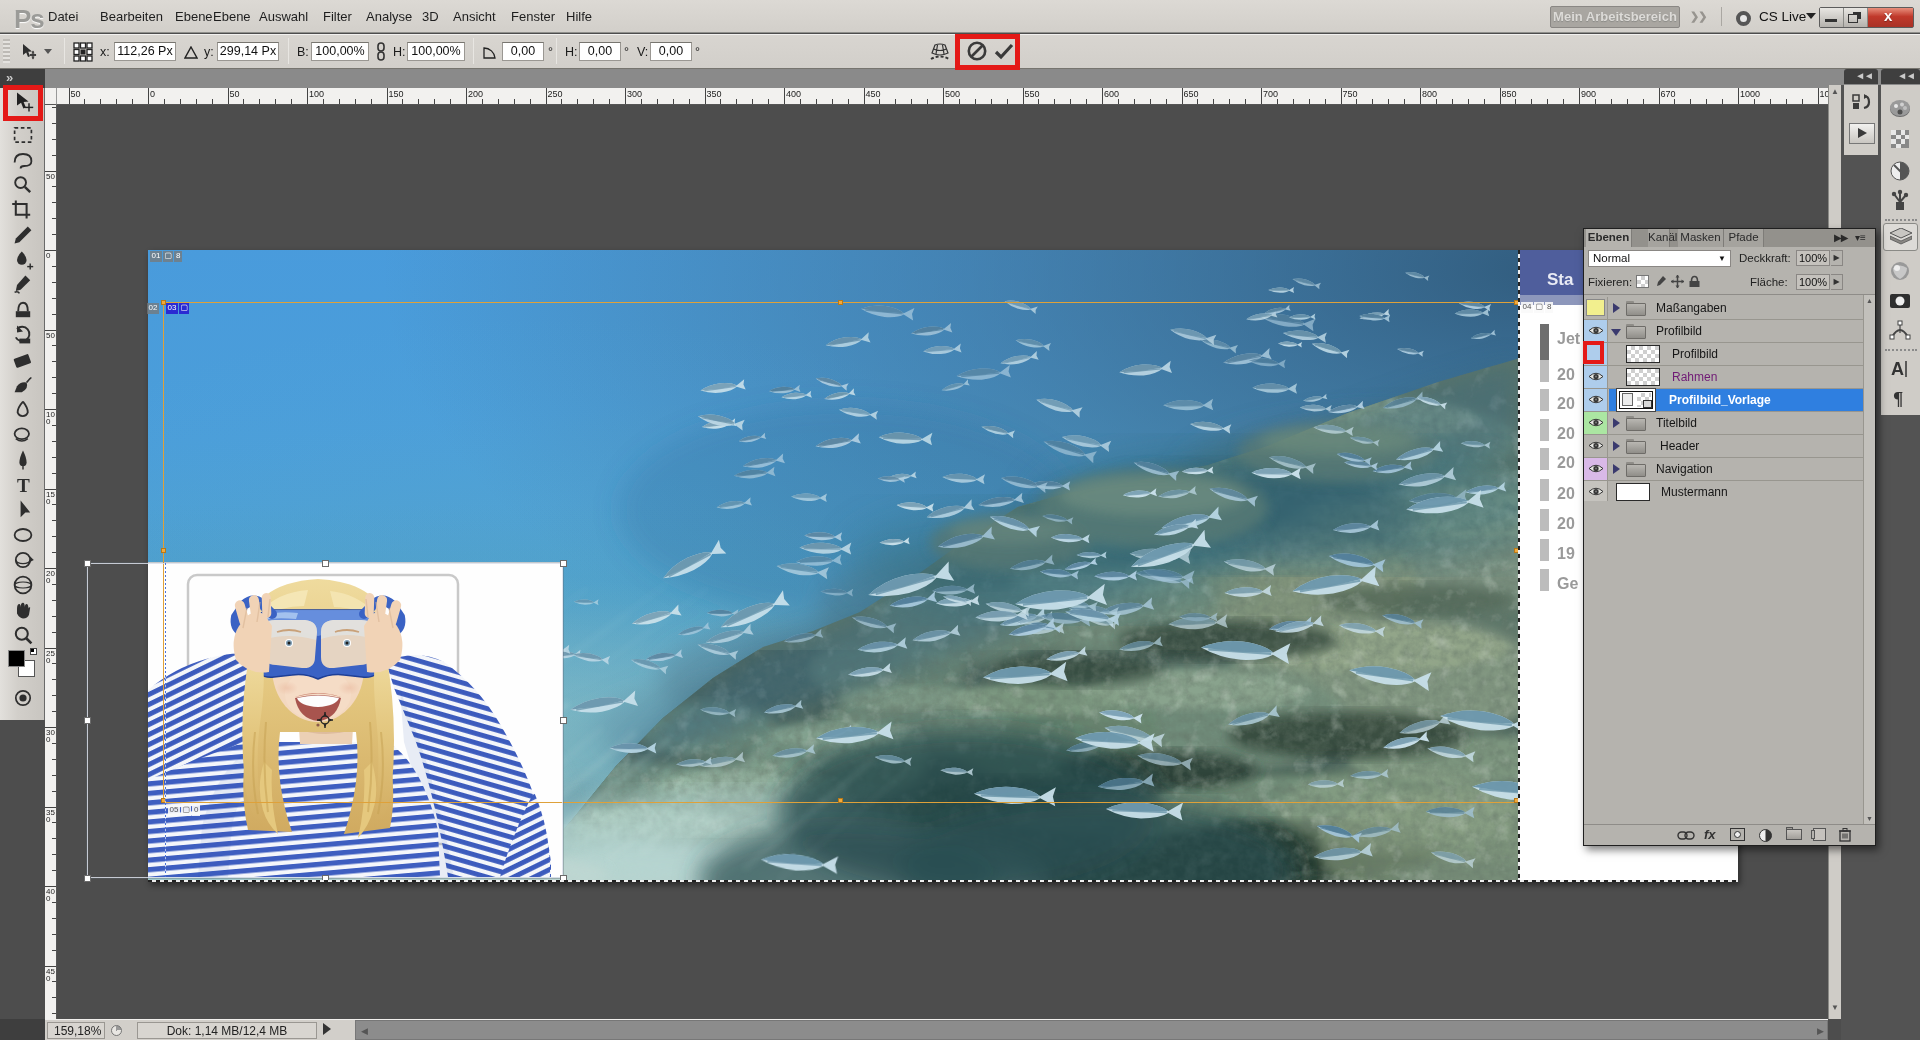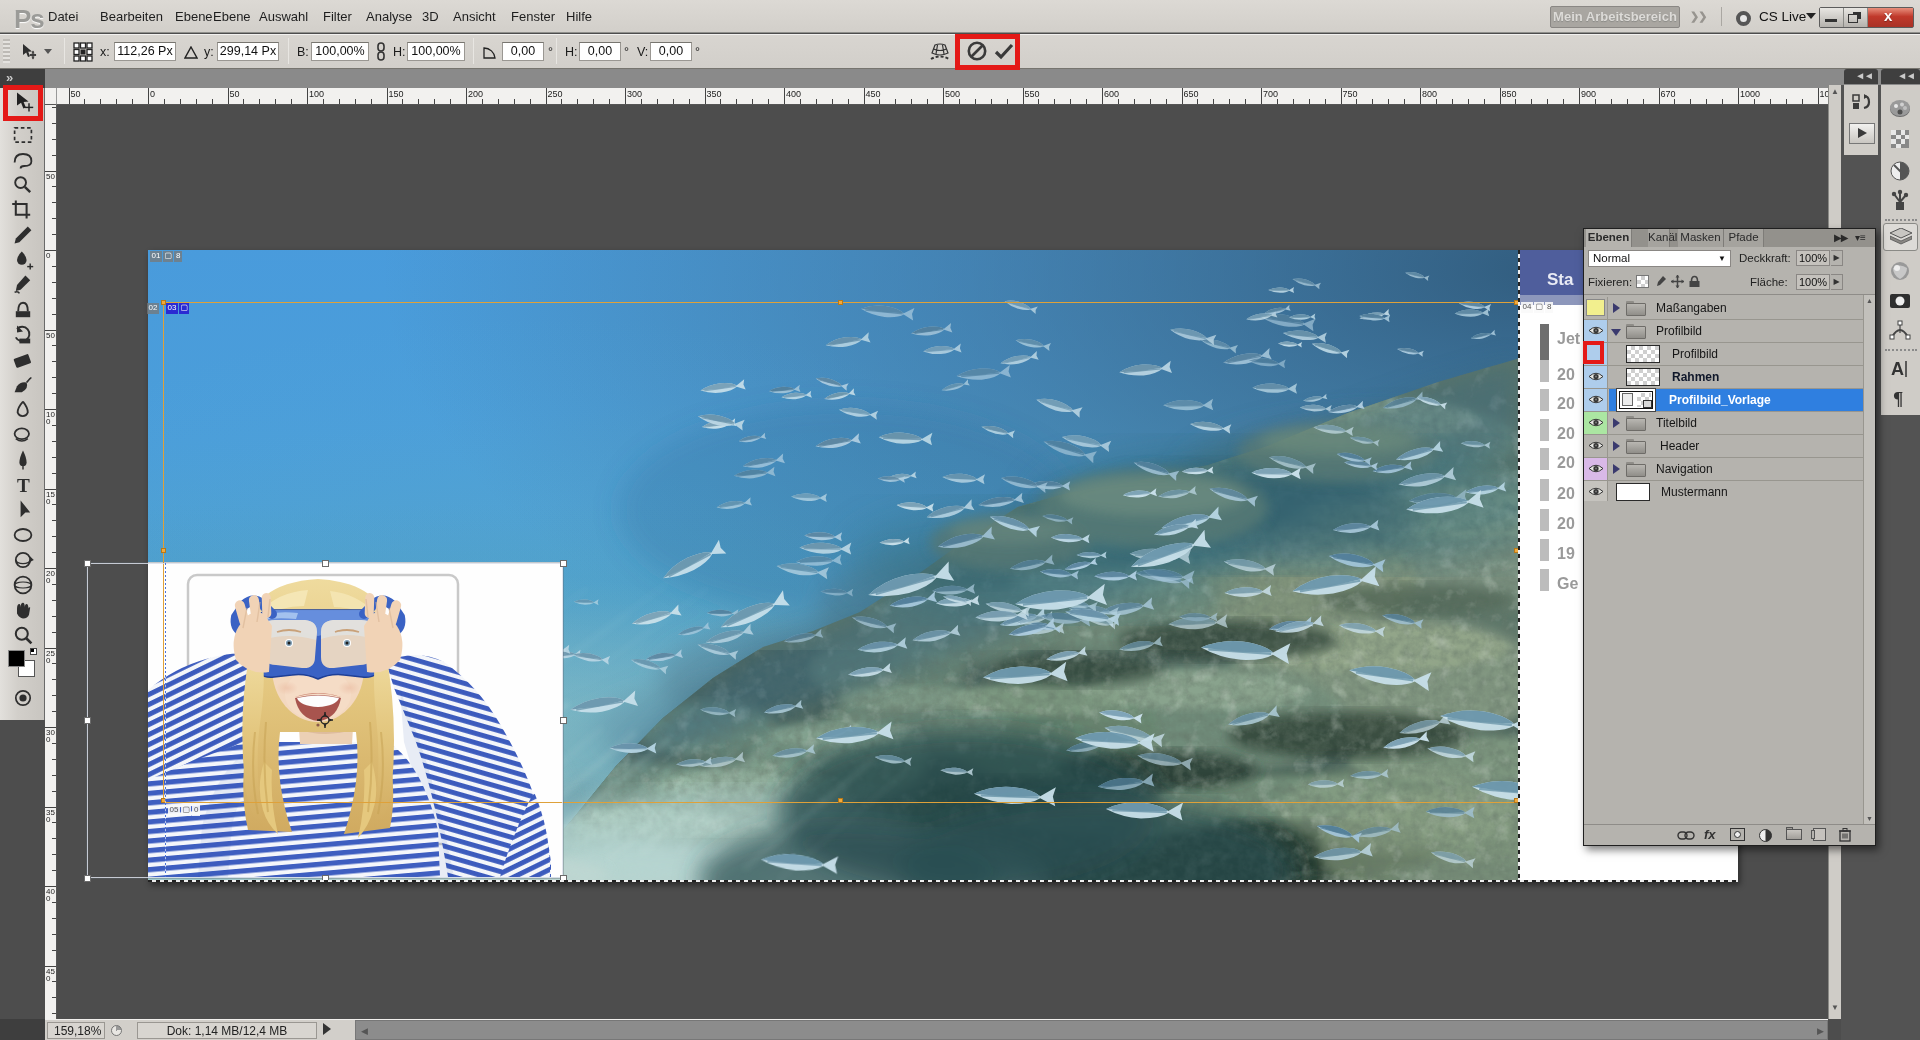--- a/index.html
+++ b/index.html
@@ -2073,21 +2073,21 @@
       <div class="lrow" style="top:137px">
         <div class="eyebox" style="background:#aecdec">
           <svg class="eyeicon" viewBox="0 0 16 11">
             <path d="M1 5.5 Q8 -1 15 5.5 Q8 12 1 5.5" fill="#e8e8e4" stroke="#333" stroke-width="1"></path>
             <circle cx="8" cy="5.5" r="2.6" fill="#333"></circle>
             <circle cx="8" cy="5.5" r="1.1" fill="#777"></circle>
           </svg>
         </div>
         <div style="position:absolute;left:25px;top:0;width:254px;height:22px;background:transparent">
           <div class="lthumb checker" style="left:17px"></div>
-          <div class="lname" style="left:63px;color:#0f172a;font-weight:bold">Rahmen</div>
+          <div class="lname" style="left:63px;color:#701a75;font-weight:normal">Rahmen</div>
         </div>
       </div>
       <div class="lrow" style="top:160px">
         <div class="eyebox" style="background:#aecdec">
           <svg class="eyeicon" viewBox="0 0 16 11">
             <path d="M1 5.5 Q8 -1 15 5.5 Q8 12 1 5.5" fill="#e8e8e4" stroke="#333" stroke-width="1"></path>
             <circle cx="8" cy="5.5" r="2.6" fill="#333"></circle>
             <circle cx="8" cy="5.5" r="1.1" fill="#777"></circle>
           </svg>
         </div>

